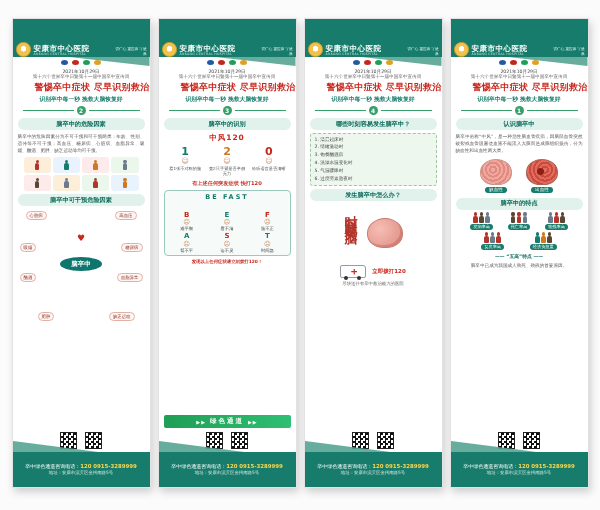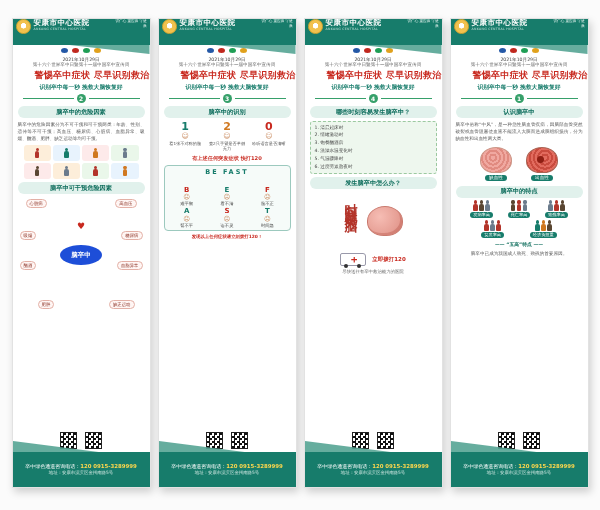--- a/index.html
+++ b/index.html
@@ -1,21 +1,21 @@
 <!DOCTYPE html>
 <html><head>
 <meta charset="utf-8">
 <style>
   html,body{margin:0;padding:0;}
   body{width:600px;height:510px;background:#fbfbfb;font-family:"DejaVu Sans","Liberation Sans",sans-serif;overflow:hidden;}
   .stage{display:flex;gap:7px;justify-content:center;align-items:flex-start;padding-top:18px;}
   .banner{width:137px;height:468px;background:#fff;border:1px solid #e2e2e2;box-shadow:2px 4px 8px rgba(0,0,0,.18);display:flex;flex-direction:column;position:relative;overflow:hidden;}
 
   
-  .hdr{height:26px;min-height:26px;background:#177c6b;display:flex;align-items:flex-start;gap:3px;padding:0 3px;position:relative;z-index:2;}
+  .hdr{height:38px;min-height:26px;background:#177c6b;display:flex;align-items:flex-end;gap:3px;padding:0 3px;position:relative;z-index:2;}
   .hdr::after{content:"";position:absolute;top:100%;right:0;width:80px;height:9px;background:#55a493;clip-path:polygon(0 0,100% 0,100% 100%);opacity:.9;}
   .logo{width:13px;height:13px;border-radius:50%;background:radial-gradient(circle at 50% 45%,#fff 0 26%,#f2c14e 30% 100%);border:1px solid #d9a82e;flex:none;}
   .hname{display:flex;flex-direction:column;line-height:1.15;}
   .cn{font-size:7.5px;font-weight:bold;color:#fff;white-space:nowrap;letter-spacing:.5px;}
   .en{font-size:3.2px;color:#bfe0d8;letter-spacing:.3px;white-space:nowrap;}
   .motto{margin-left:auto;font-size:3.6px;color:#eaf6f2;text-align:right;width:32px;line-height:1.35;}
   .certs{height:10px;min-height:10px;display:flex;justify-content:center;align-items:center;gap:4px;background:#fff;}
   .cert{width:7px;height:5px;border-radius:50%;}
   .cb{background:#2458a6}.cr{background:#c0281e}.cg{background:#1f9e55}.cy{background:#e0a11c}
 
@@ -39,21 +39,21 @@
 
   
   .figs{display:grid;grid-template-columns:repeat(4,1fr);gap:2px;padding:0 6px;}
   .fig{height:16px;border-radius:3px;display:flex;align-items:center;justify-content:center;}
   .f1{background:#fdeeda}.f2{background:#e8f3fd}.f3{background:#fdeaea}.f4{background:#eaf7ea}
   .wheel{position:relative;height:116px;margin:0 2px;}
   .chip{position:absolute;font-size:4.4px;color:#8a2f22;background:#fff6f4;border:1px solid #e3b0a6;border-radius:6px;padding:1px 3px;white-space:nowrap;}
   .ch0{top:2px;left:6px}.ch1{top:2px;right:6px}.ch2{top:34px;right:0}.ch3{top:64px;right:0}
   .ch4{top:34px;left:0}.ch5{top:64px;left:0}.ch6{bottom:4px;left:18px}.ch7{bottom:4px;right:8px}
   .heart{position:absolute;top:24px;left:50%;transform:translateX(-50%);color:#c8281e;font-size:9px;}
-  .wcenter{position:absolute;top:48px;left:50%;transform:translateX(-50%);width:42px;height:20px;border-radius:50%;background:#1d4ed8;color:#fff;font-size:6.5px;font-weight:bold;display:flex;align-items:center;justify-content:center;}
+  .wcenter{position:absolute;top:48px;left:50%;transform:translateX(-50%);width:42px;height:14px;border-radius:50%;background:#0f766e;color:#fff;font-size:6.5px;font-weight:bold;display:flex;align-items:center;justify-content:center;}
 
   
   .m1title{font-size:7.5px;font-weight:bold;color:#c8281e;text-align:center;letter-spacing:1px;}
   .steps{display:flex;justify-content:space-between;padding:0 2px;}
   .step{width:32%;display:flex;flex-direction:column;align-items:center;gap:1px;text-align:center;}
   .snum{font-size:11px;font-weight:bold;line-height:1;}
   .sn1{color:#177c6b}.sn2{color:#d07820}.sn0{color:#c8281e}
   .sface{font-size:7px;color:#c98a5e;line-height:1;}
   .stext{font-size:4.2px;color:#555;line-height:1.3;}
   .call{font-size:5.2px;font-weight:bold;color:#c8281e;text-align:center;}
@@ -208,20 +208,21 @@
     <div class="event">第十六个世界卒中日暨第十一届中国卒中宣传周</div>
     <div class="title">警惕卒中症状 尽早识别救治</div>
     <div class="subtitle">识别卒中每一秒 挽救大脑恢复好</div>
     <div class="numrow">
       <span class="nline"></span>
       <span class="numcircle">3</span>
       <span class="nline"></span>
     </div>
     <div class="content">
       <div class="stitle">脑卒中的识别</div>
+      <div class="m1title">中风120</div>
       <div class="steps">
         <div class="step">
           <span class="snum sn1">1</span>
           <span class="sface">☺</span>
           <span class="stext">看1张不对称的脸</span>
         </div>
         <div class="step">
           <span class="snum sn2">2</span>
           <span class="sface">☺</span>
           <span class="stext">查2只手臂是否单侧无力</span>
@@ -262,20 +263,25 @@
             <span class="blabel">语不灵</span>
           </div>
           <div class="bf">
             <span class="bletter bt">T</span>
             <span class="bface">☹</span>
             <span class="blabel">时间急</span>
           </div>
         </div>
       </div>
       <div class="alert">发现以上任何症状请立刻拨打120！</div>
+      <div class="channel">
+        <span class="arr">▶▶</span>
+        <span>绿色通道</span>
+        <span class="arr">▶▶</span>
+      </div>
     </div>
     <div class="qrrow">
       <span class="qr"></span>
       <span class="qr"></span>
     </div>
     <div class="ftr">
       <div class="phone">
         <span>卒中绿色通道咨询电话：</span><span class="pnum">120  0915-3289999</span>
       </div>
       <div class="addr">地址：安康市汉滨区金州南路5号</div>

